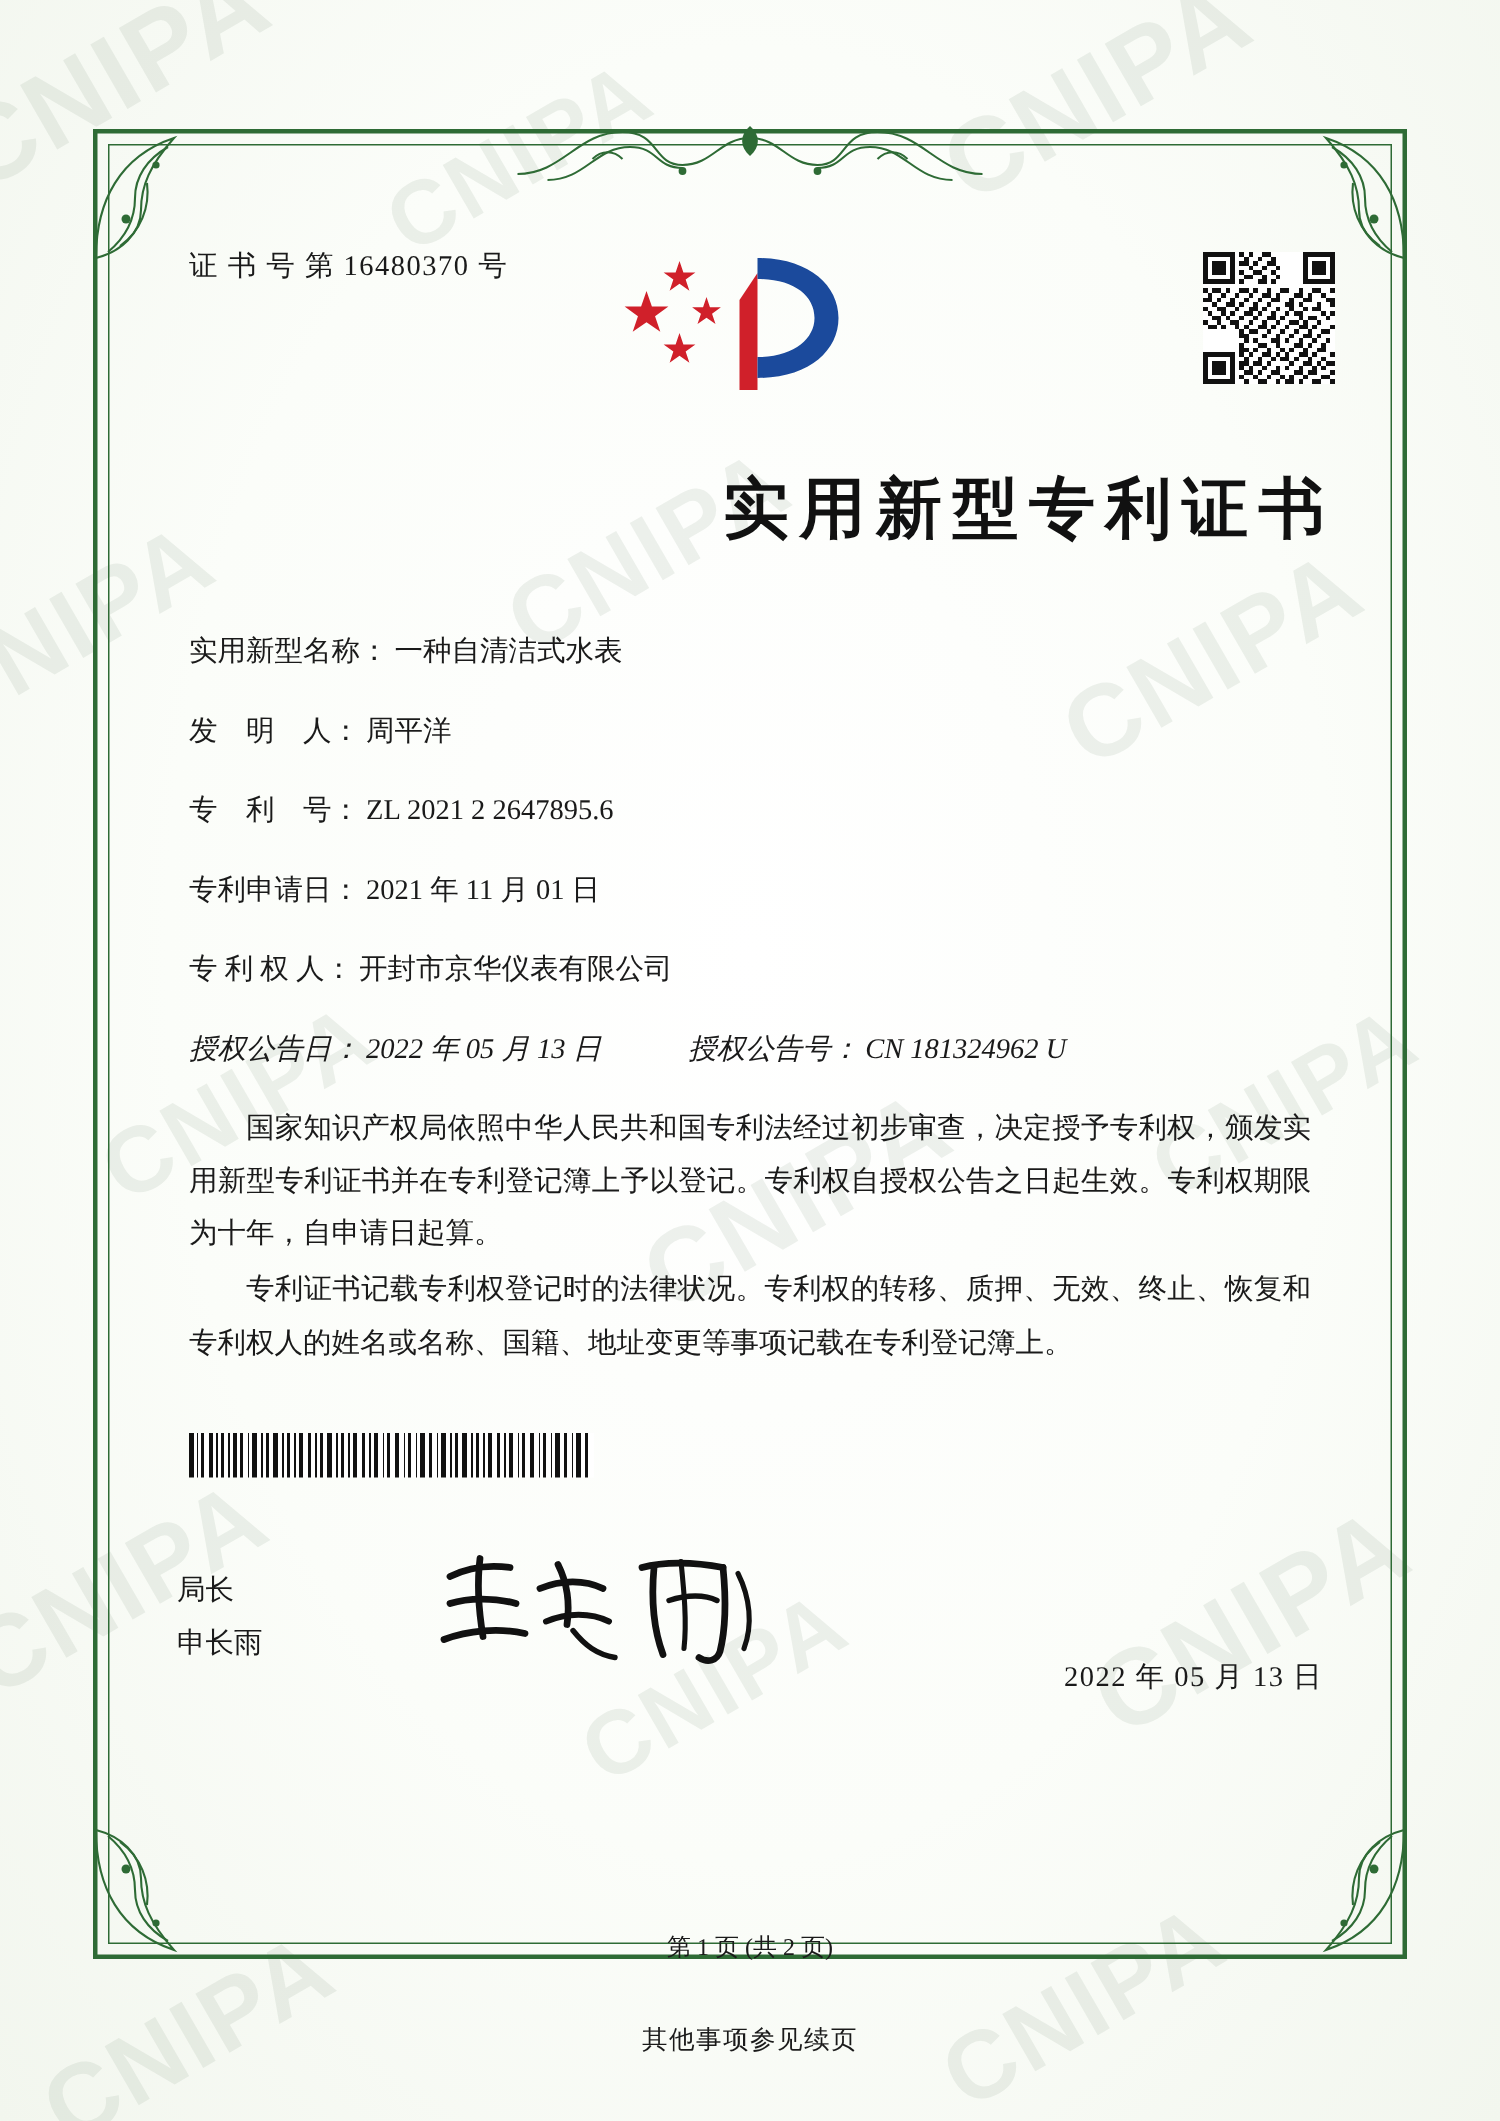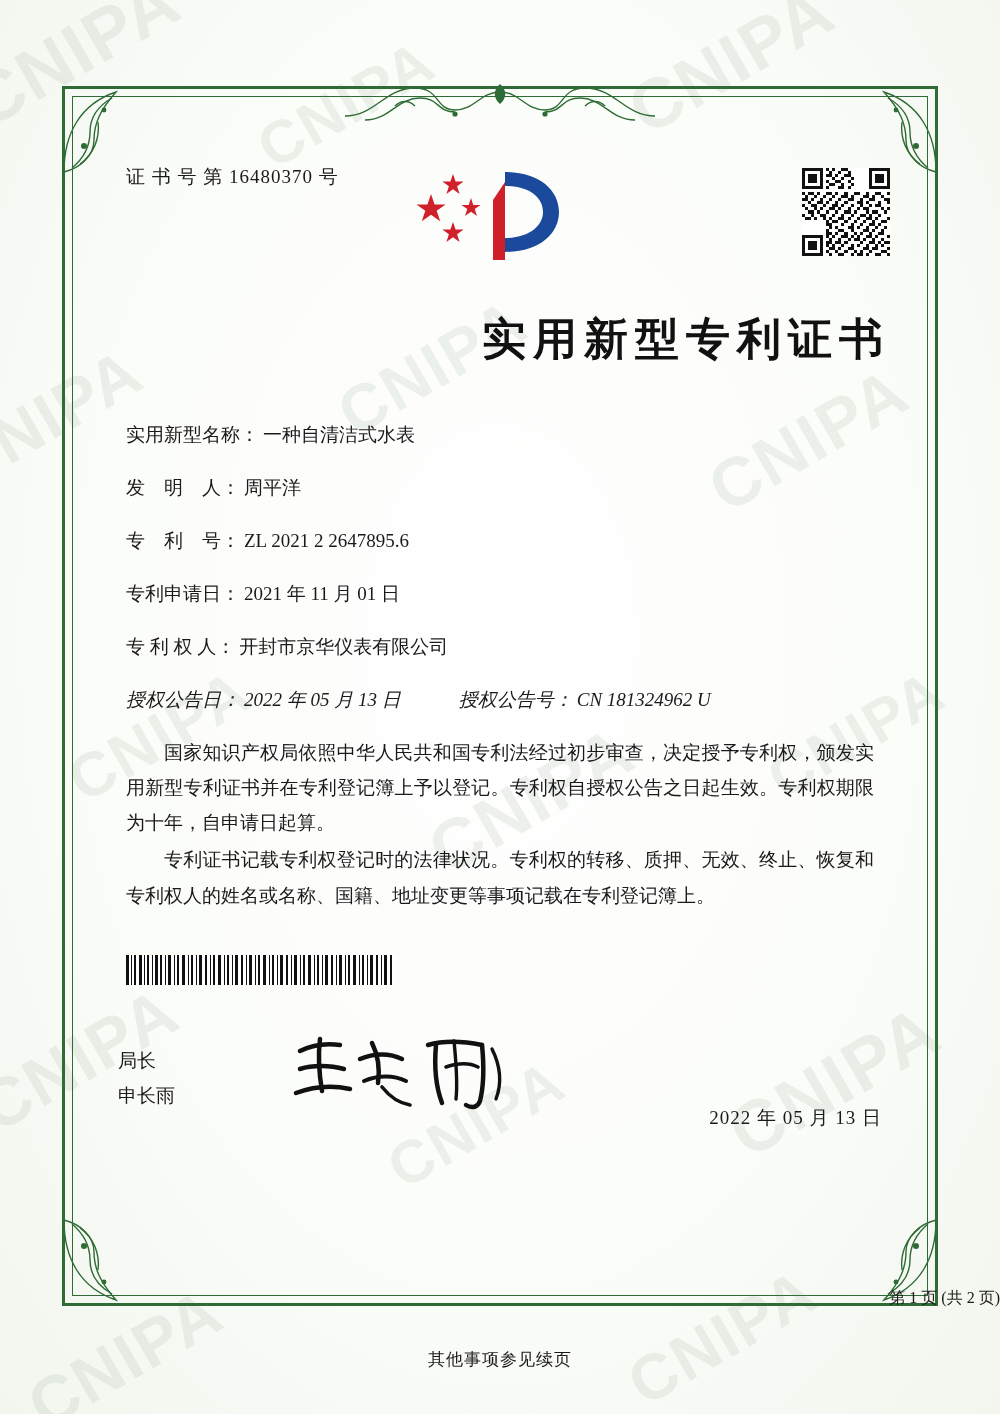--- a/index.html
+++ b/index.html
@@ -192,21 +192,21 @@
     top: 62px;
     font-size: 19px;
     letter-spacing: 1px;
   }
 
   .page-no {
     position: absolute;
     left: 0;
     right: 0;
     top: 1288px;
-    text-align: right;
+    text-align: center;
     font-size: 16px;
   }
   .footer-note {
     position: absolute;
     left: 0;
     right: 0;
     top: 1348px;
     text-align: center;
     font-size: 17px;
     letter-spacing: 1px;

